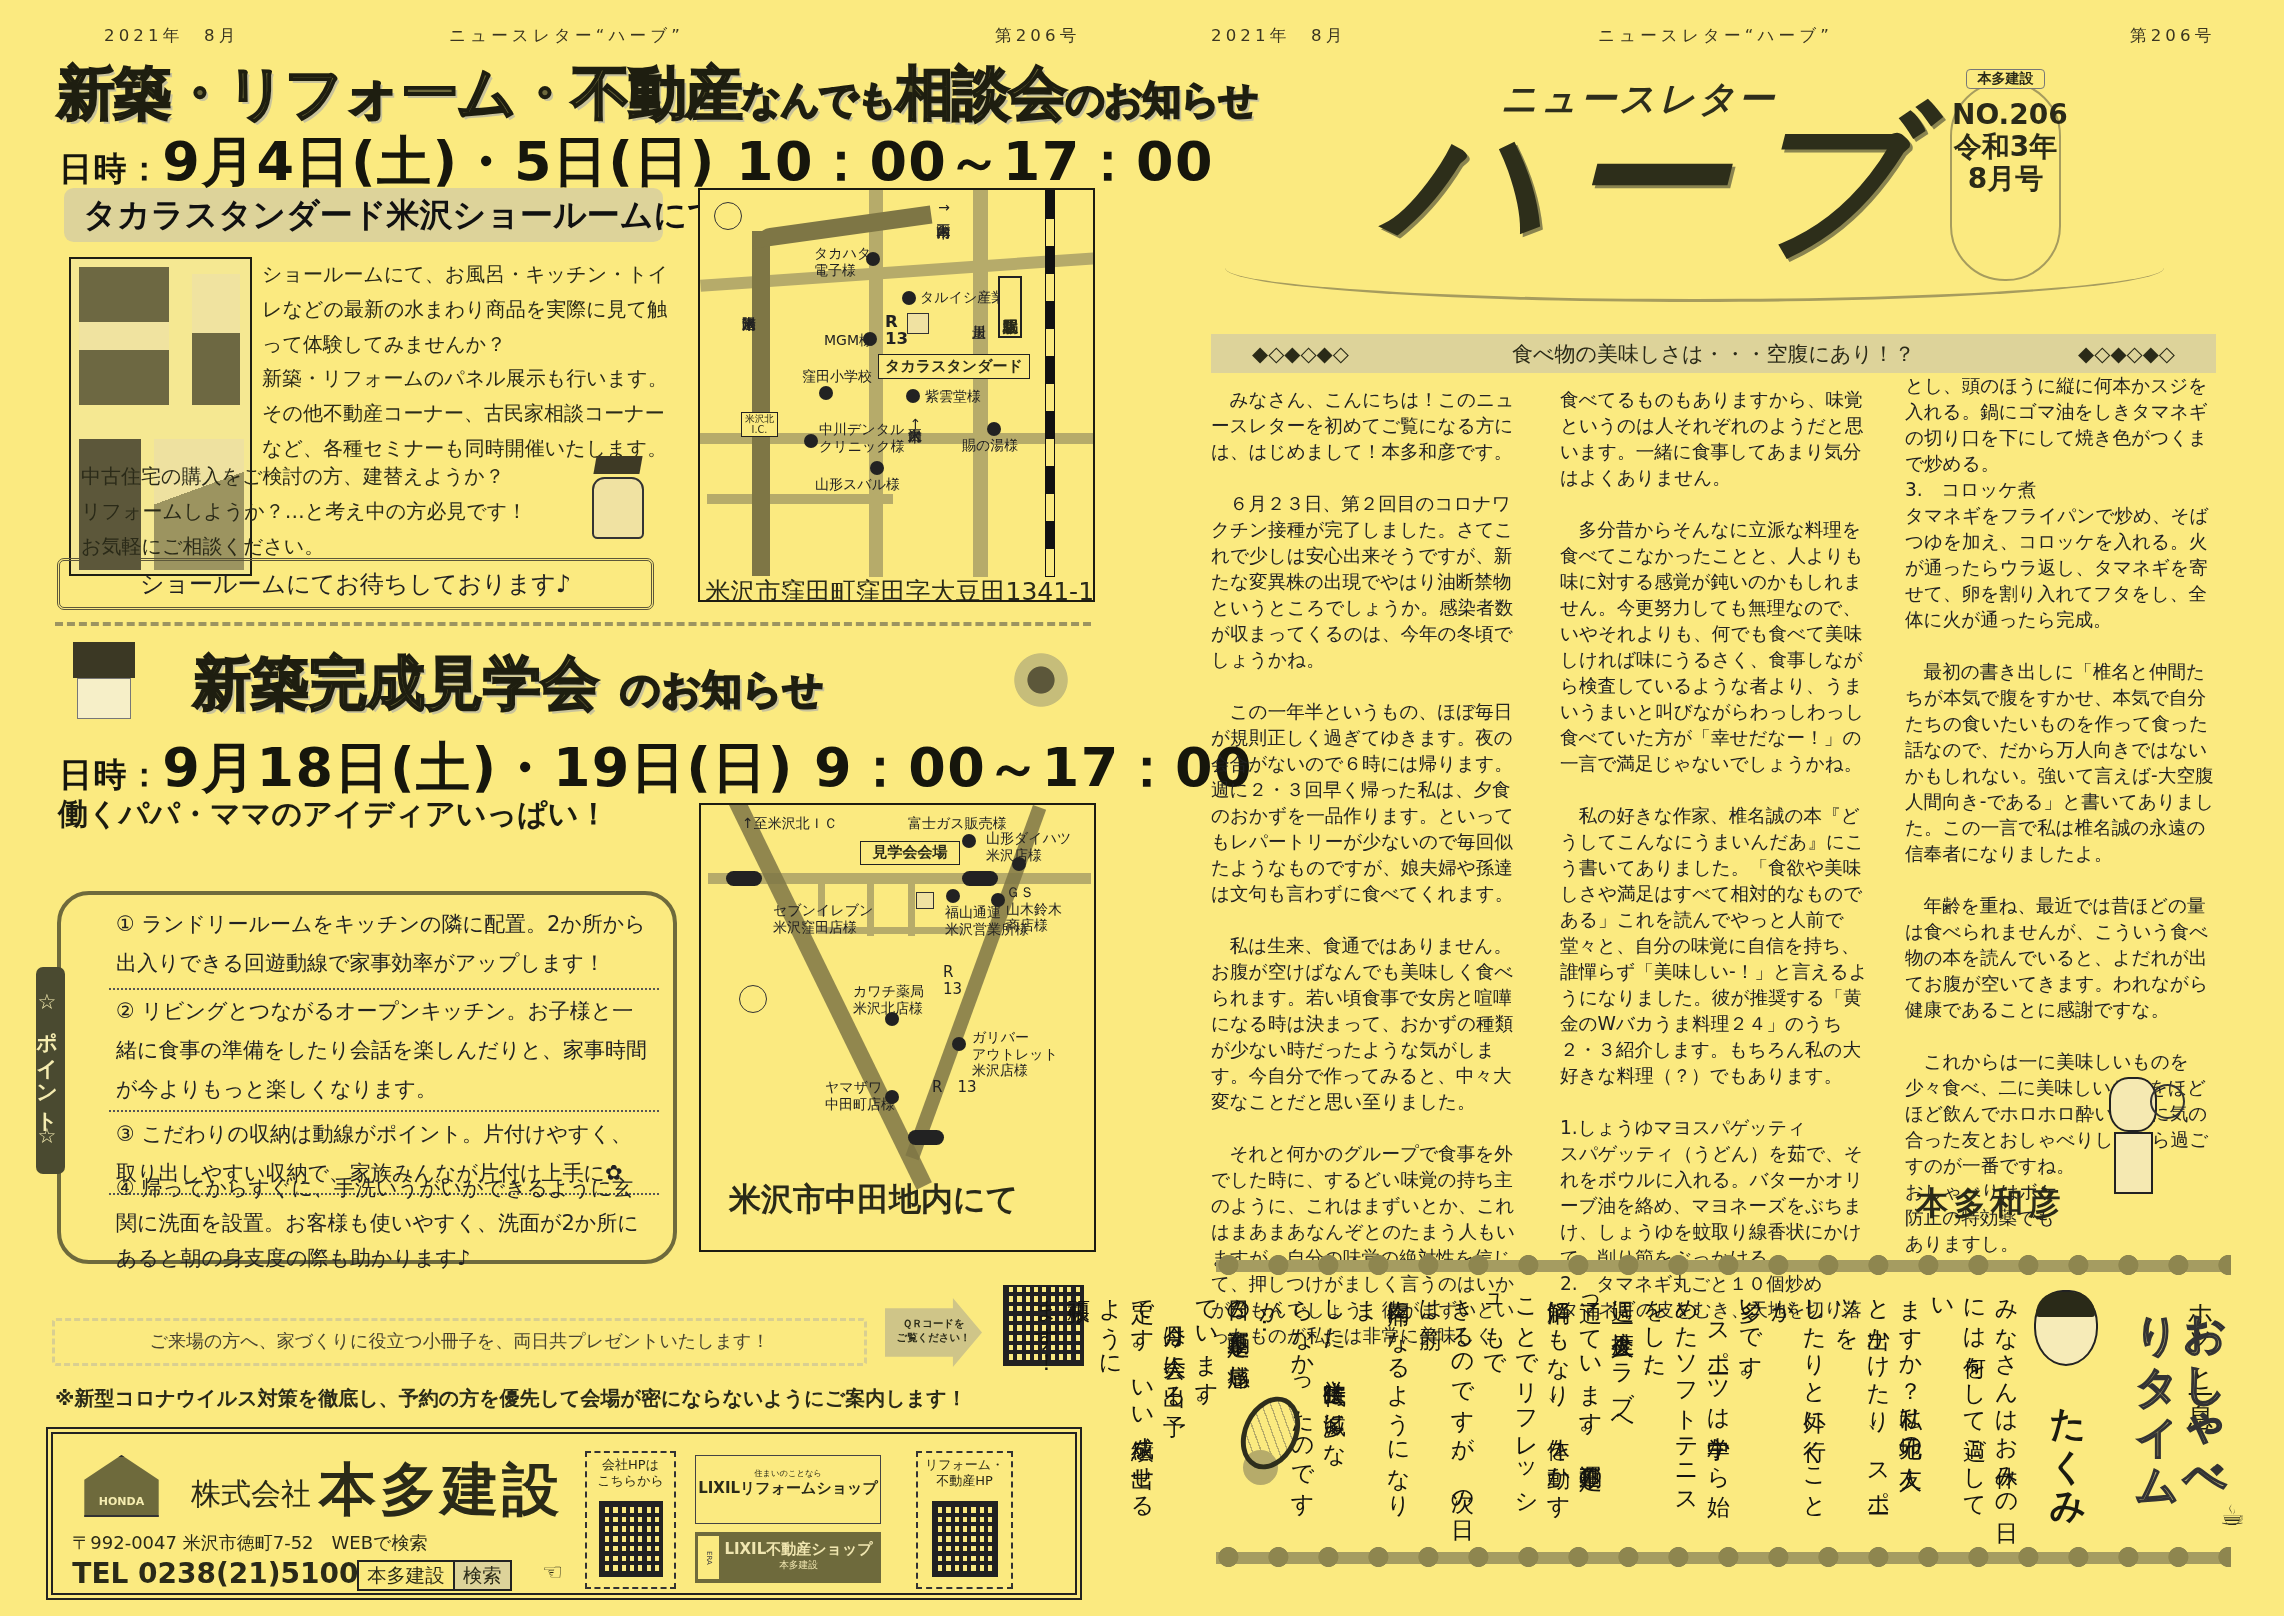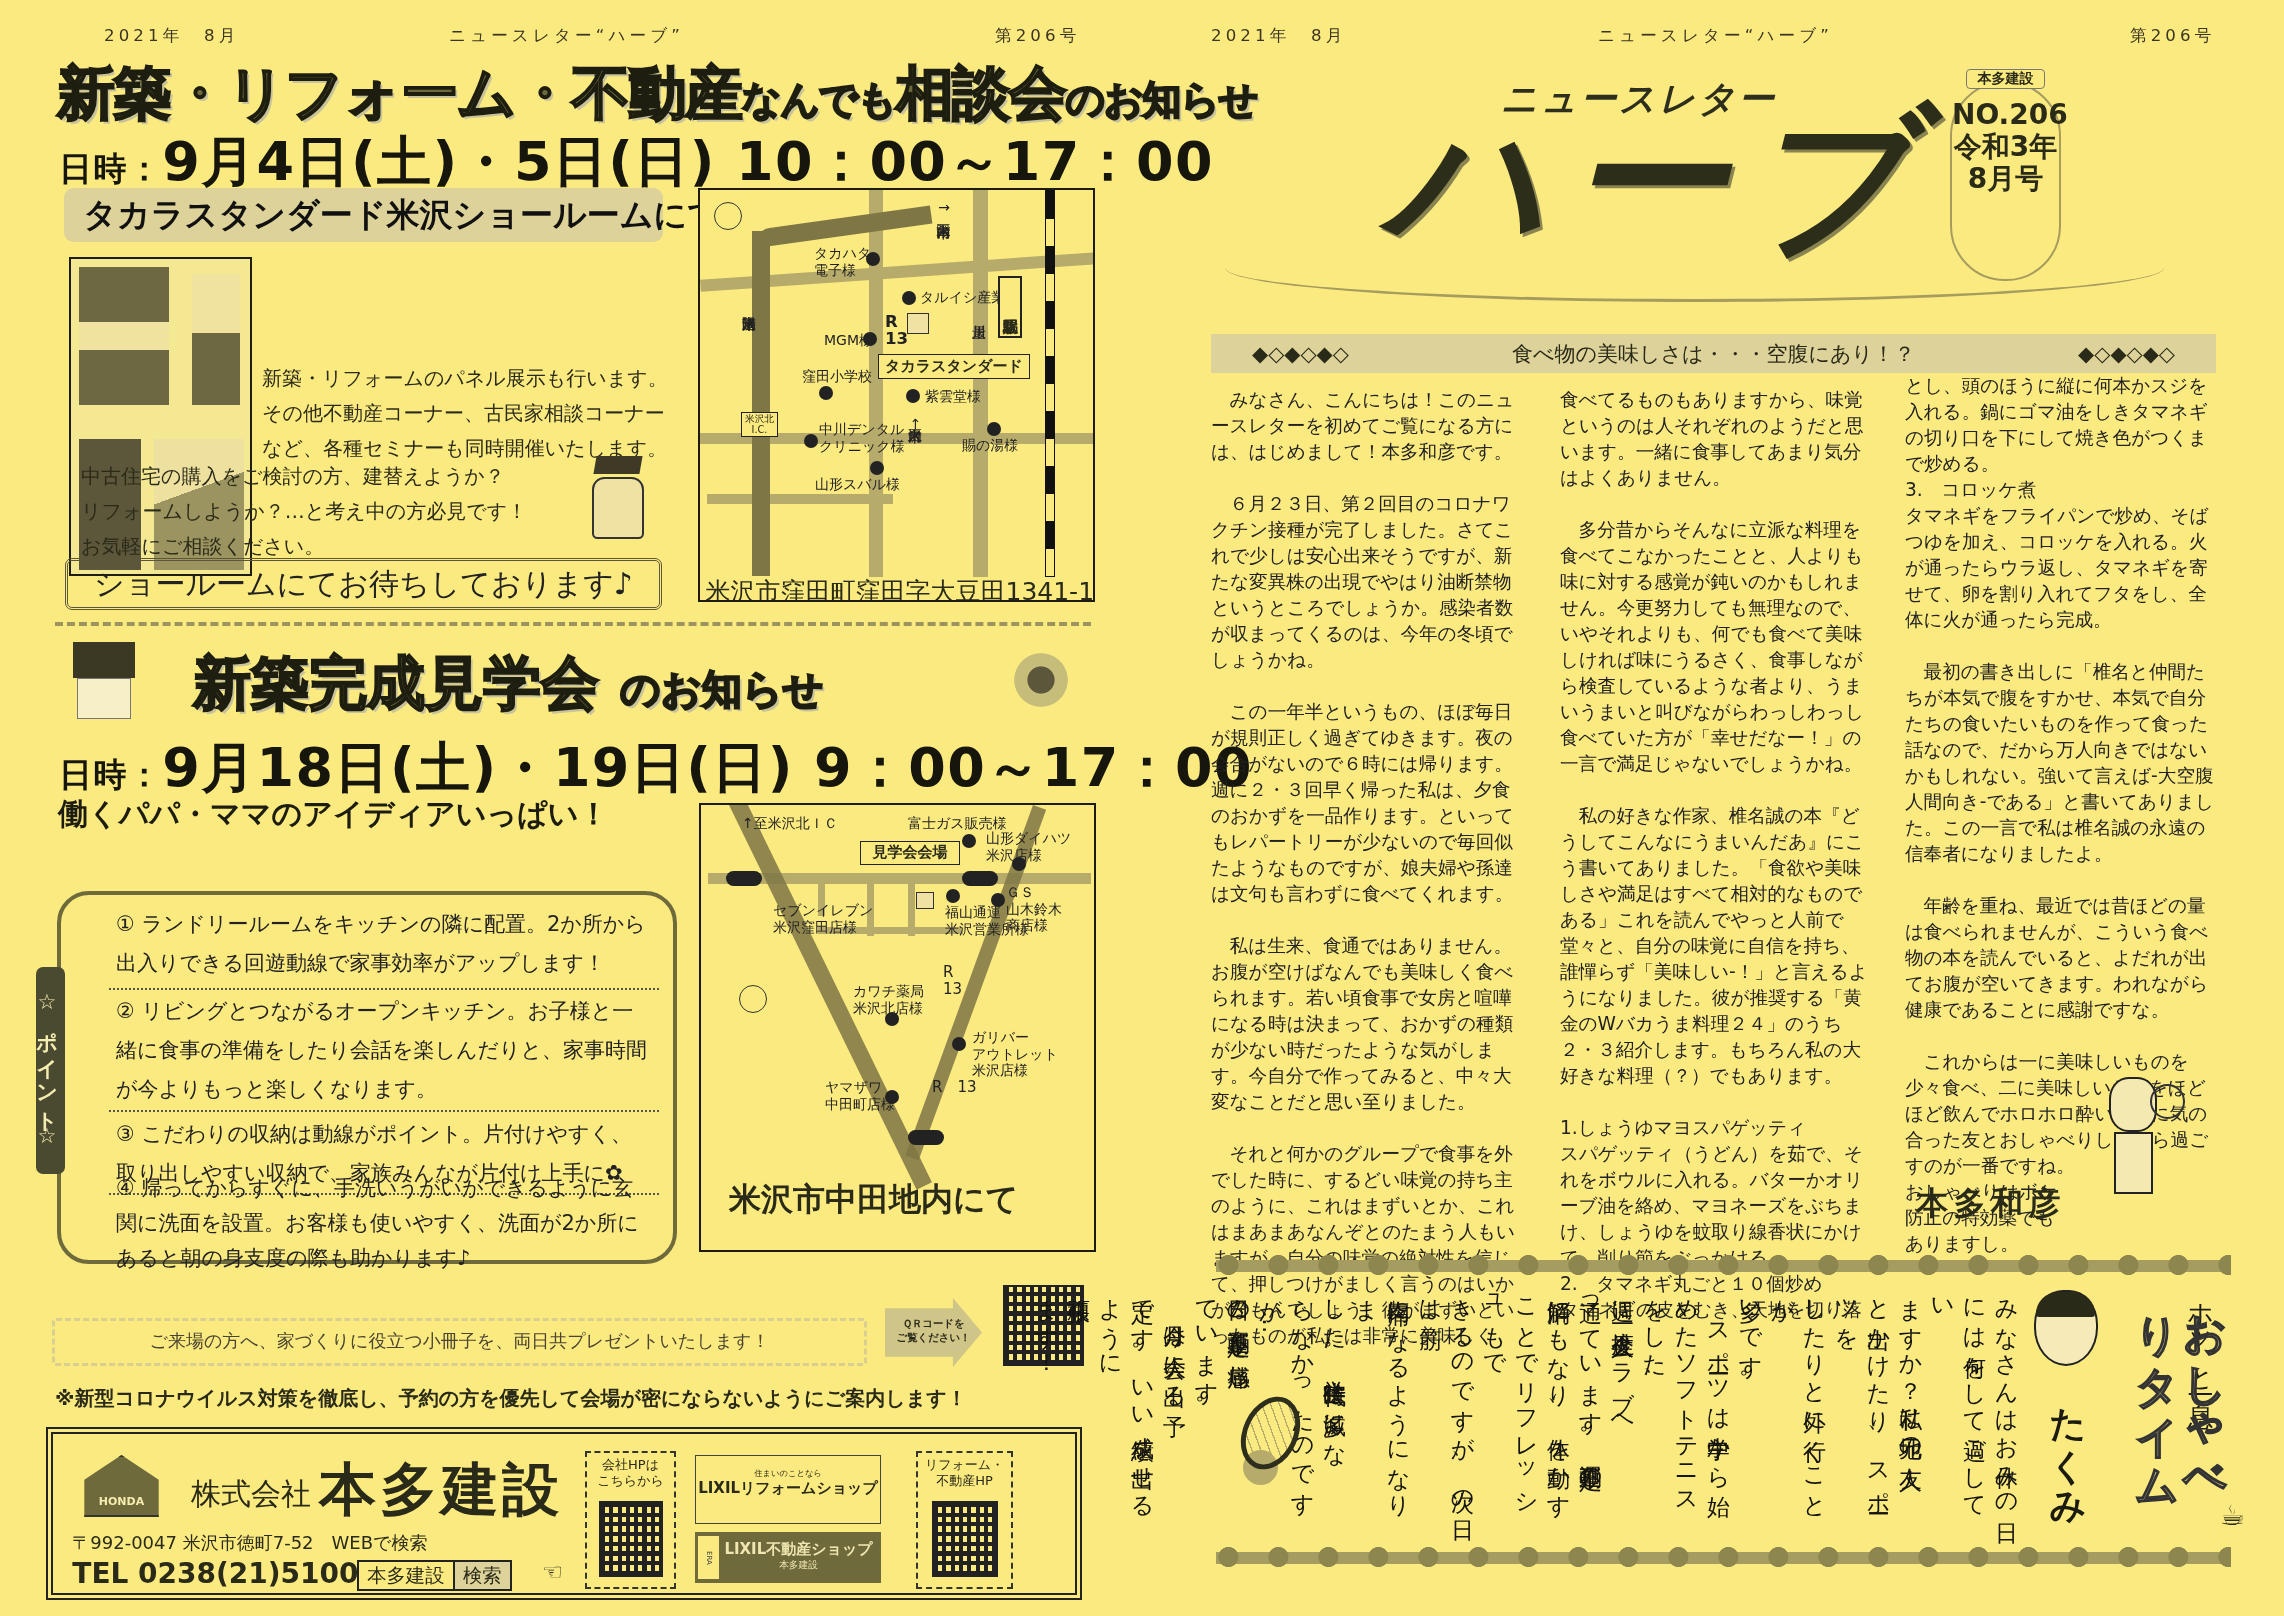--- a/index.html
+++ b/index.html
@@ -52,31 +52,32 @@
     <span class="lbl">日時：</span><span class="big">9月4日(土)・5日(日) 10：00～17：00</span>
   </div>
   <div class="pill" style="left:64px;top:188px;width:599px;height:54px;line-height:41px">タカラスタンダード米沢ショールームにて</div>
 
   <div class="box" style="left:69px;top:257px;width:183px;height:319px;background:#f5e892">
     <div class="abs" style="left:8.3px;top:8.3px;width:90px;height:138px;background:linear-gradient(#6d6842 0 40%,#f0e3a0 40% 60%,#6d6842 60%)"></div>
     <div class="abs" style="left:121px;top:15px;width:48px;height:131px;background:linear-gradient(#f0e3a0 0 45%,#6d6842 45%)"></div>
     <div class="abs" style="left:8.3px;top:180px;width:62px;height:131px;background:#5c573a"></div>
     <div class="abs" style="left:83px;top:180px;width:90px;height:131px;background:linear-gradient(160deg,#eee1a0 40%,#9c9460 40%)"></div>
   </div>
+  <div class="txt" style="left:262px;top:257px;width:414px">ショールームにて、お風呂・キッチン・トイレなどの最新の水まわり商品を実際に見て触って体験してみませんか？</div>
   <div class="txt" style="left:81px;top:459px;width:497px">
     <div>中古住宅の購入をご検討の方、建替えようか？</div>
     <div>リフォームしようか？…と考え中の方必見です！</div>
     <div>お気軽にご相談ください。</div>
   </div>
   <div class="txt" style="left:262px;top:361px;width:414px">新築・リフォームのパネル展示も行います。その他不動産コーナー、古民家相談コーナーなど、各種セミナーも同時開催いたします。</div>
   <div class="abs" style="left:580px;top:456px;width:76px;height:104px">
     <div class="abs" style="left:15px;top:0;width:46px;height:18px;background:#3e3a25;transform:skewX(-10deg)"></div>
     <div class="abs" style="left:12.4px;top:21px;width:52px;height:62px;border:2.1px solid #333;border-radius:12.4px 12.4px 5.5px 5.5px;background:#f0e2a2"></div>
   </div>
-  <div class="abs" style="left:65px;top:558px;width:597px;height:52px;border:3.5px double #5c573a;border-radius:7px;text-align:center;font-size:30px;line-height:46px;color:#222">ショールームにてお待ちしております♪</div>
+  <div class="abs" style="left:57px;top:558px;width:597px;height:52px;border:3.5px double #5c573a;border-radius:7px;text-align:center;font-size:24px;line-height:46px;color:#222">ショールームにてお待ちしております♪</div>
 
   <div class="mapbox" style="left:698px;top:188px;width:397px;height:414px">
     <div class="road" style="left:0;top:76px;width:397px;height:12.4px;transform:rotate(-4deg)"></div>
     <div class="road" style="left:0;top:243px;width:397px;height:11px"></div>
     <div class="road" style="left:7px;top:304px;width:186px;height:9.7px"></div>
     <div class="road" style="left:169px;top:0;width:14px;height:387px"></div>
     <div class="road" style="left:273px;top:0;width:15px;height:387px"></div>
     <div class="road dark" style="left:52px;top:41px;width:18px;height:345px"></div>
     <div class="road dark" style="left:52px;top:28px;width:180px;height:18px;border-radius:21px 0 0 0;transform:rotate(-8deg)"></div>
     <div class="abs" style="left:345px;top:0;width:9.7px;height:387px;background:repeating-linear-gradient(#111 0 28px,#fbea80 28px 55px);border:1.4px solid #111"></div>

